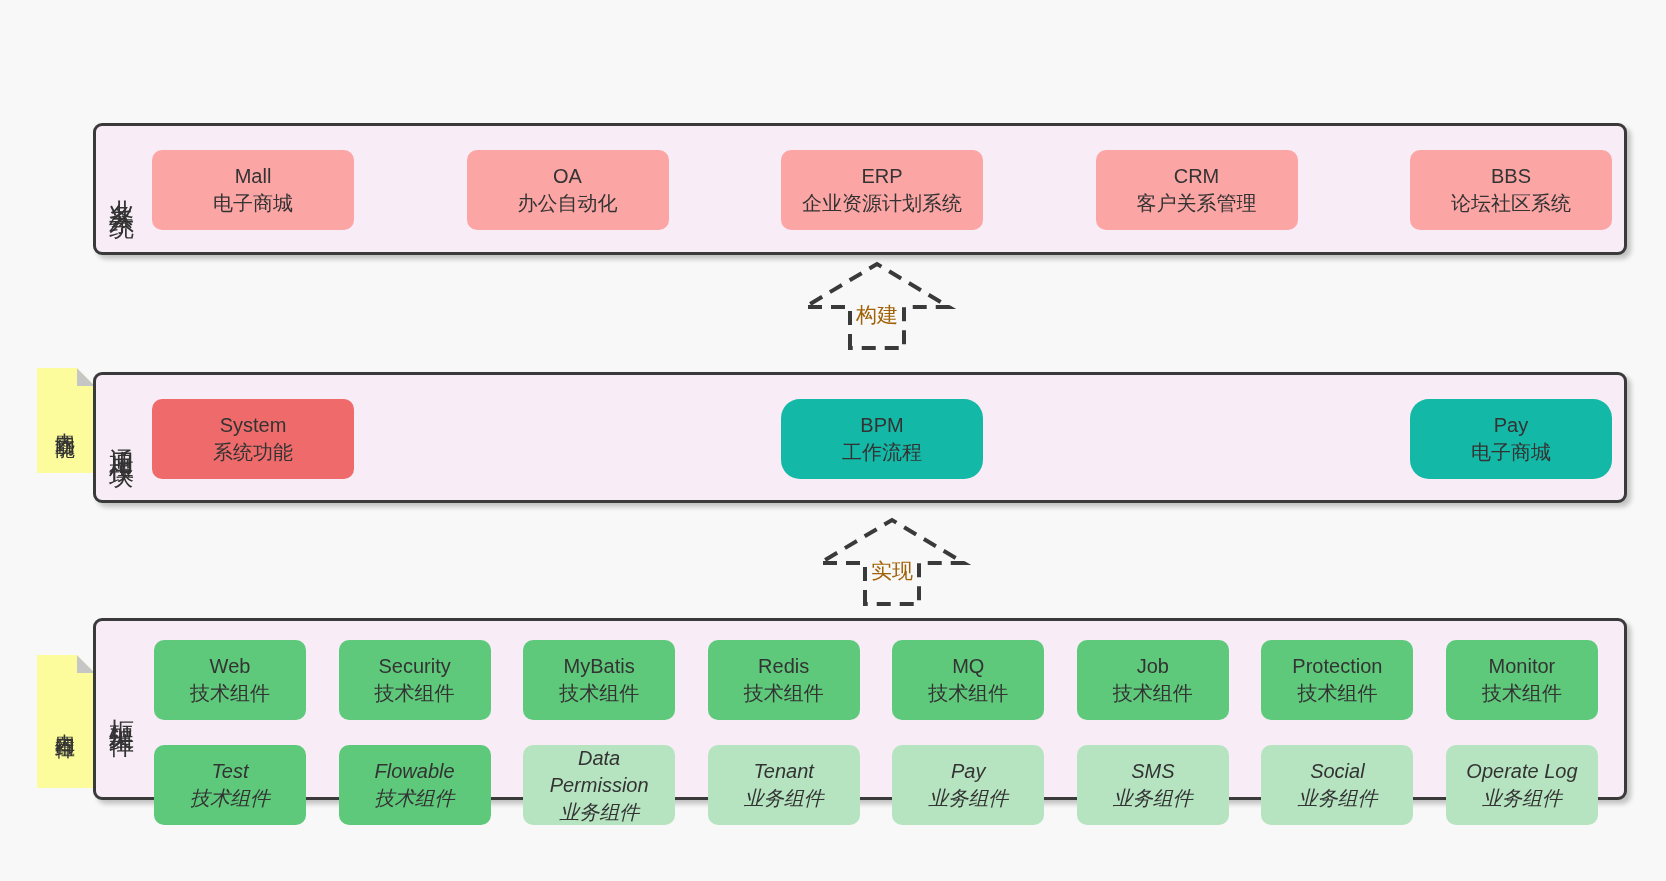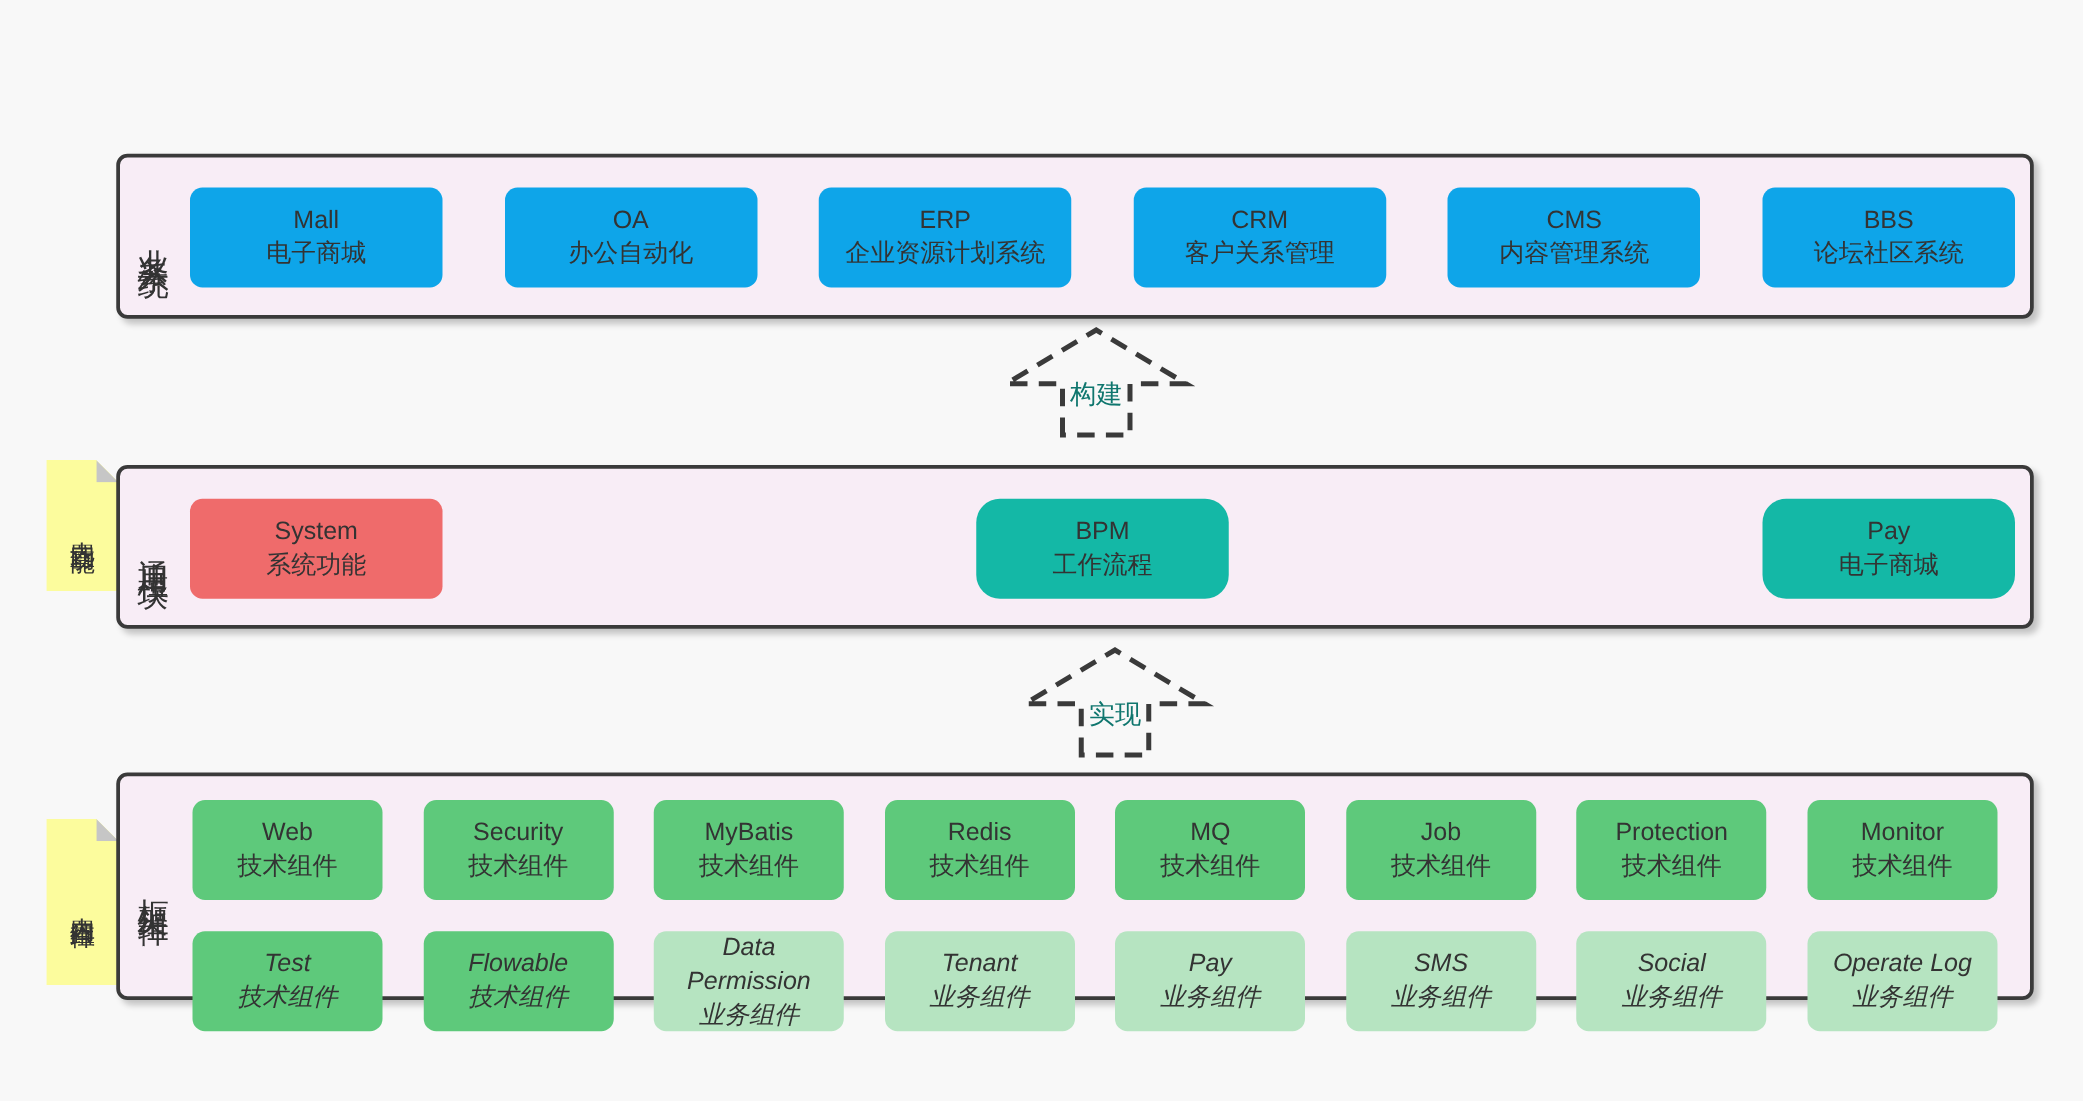--- a/index.html
+++ b/index.html
@@ -37,21 +37,21 @@
   #layer-components .row-2{top:124px;left:58px;right:26px;font-style:italic;}
 
   .box{
     border-radius:10px;
     display:flex;flex-direction:column;align-items:center;justify-content:center;
     text-align:center;font-size:20px;line-height:27px;color:#333;
     padding:2px 6px;box-sizing:border-box;
   }
   .w-wide{width:202px;}
   .w-narrow{width:152px;}
-  .blue{background:#0ea5e9;text-align:right;}
+  .blue{background:#fca5a5;text-align:right;}
   .red{background:#ef6b6b;}
   .pink{background:#14b8a6;border-radius:19px;}
   .green{background:#5ec97b;}
   .green-light{background:#b6e4c1;}
 
   
   .note{
     position:absolute;width:58px;background:#fcfc9d;z-index:1;
     clip-path:polygon(0 0,calc(100% - 18px) 0,100% 18px,100% 100%,0 100%);
     display:flex;align-items:center;justify-content:center;
@@ -66,21 +66,21 @@
   .note-label{
     writing-mode:vertical-rl;text-orientation:upright;
     font-size:20px;letter-spacing:2px;color:#333;white-space:nowrap;
   }
 
   
   .arrow{position:absolute;width:150px;height:92px;z-index:1;}
   .arrow svg{position:absolute;left:0;top:0;width:100%;height:100%;overflow:visible;}
   .arrow-label{
     position:absolute;left:50%;top:44px;transform:translateX(-50%);
-    background:#f8f8f8;padding:0 3px;font-size:21px;color:#0f766e;white-space:nowrap;
+    background:#f8f8f8;padding:0 3px;font-size:21px;color:#a16207;white-space:nowrap;
   }
   #arrow-build{left:802px;top:257px;}
   #arrow-implement{left:817px;top:513px;}
 </style>
 </head>
 <body>
 
 <div class="layer" id="layer-business">
   <div class="layer-label">业务系统</div>
   <div class="boxes-row">
@@ -92,24 +92,20 @@
       <span>OA</span>
       <span>办公自动化</span>
     </div>
     <div class="box blue w-wide">
       <span>ERP</span>
       <span>企业资源计划系统</span>
     </div>
     <div class="box blue w-wide">
       <span>CRM</span>
       <span>客户关系管理</span>
-    </div>
-    <div class="box blue w-wide">
-      <span>CMS</span>
-      <span>内容管理系统</span>
     </div>
     <div class="box blue w-wide">
       <span>BBS</span>
       <span>论坛社区系统</span>
     </div>
   </div>
 </div>
 
 <div class="arrow" id="arrow-build">
   <svg viewBox="0 0 150 92">

